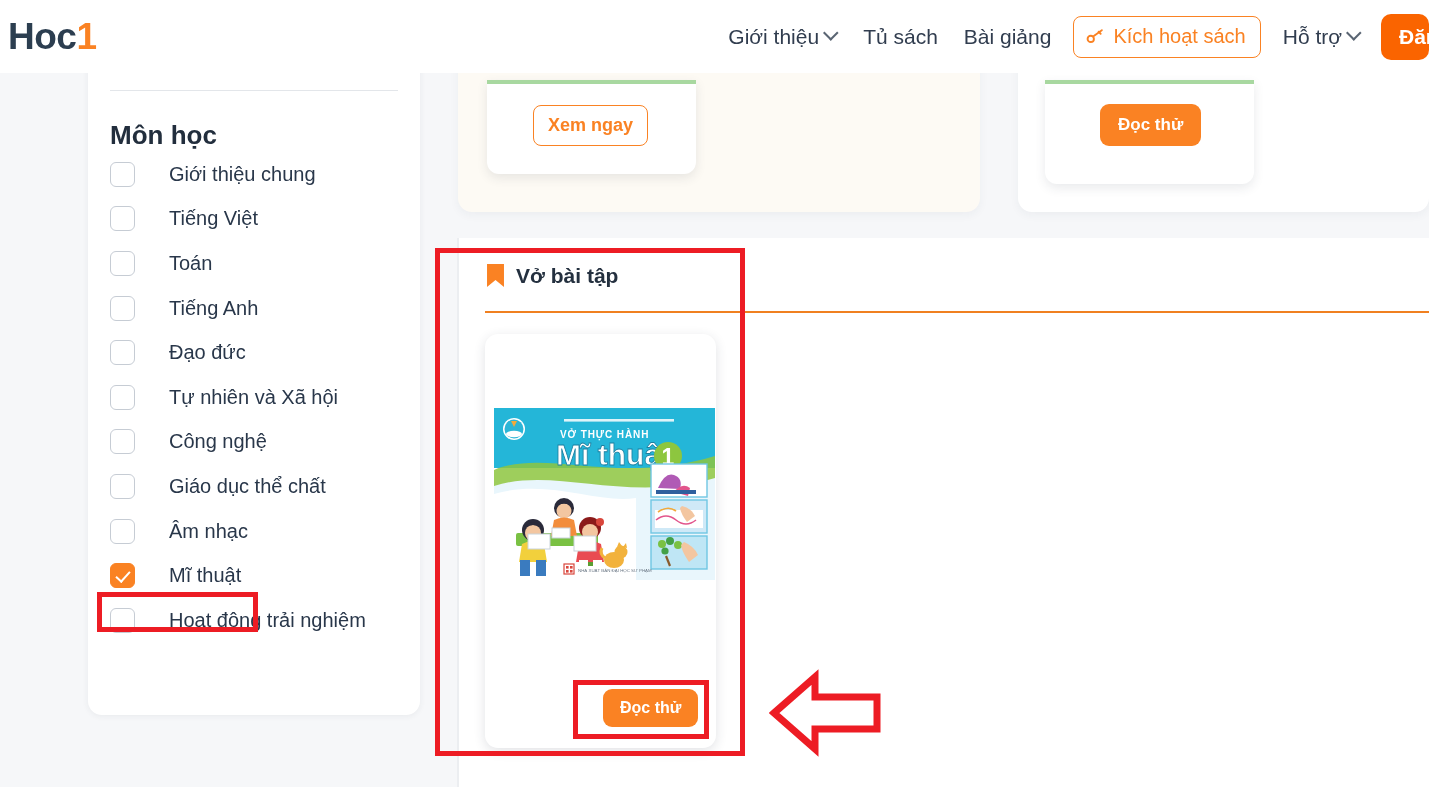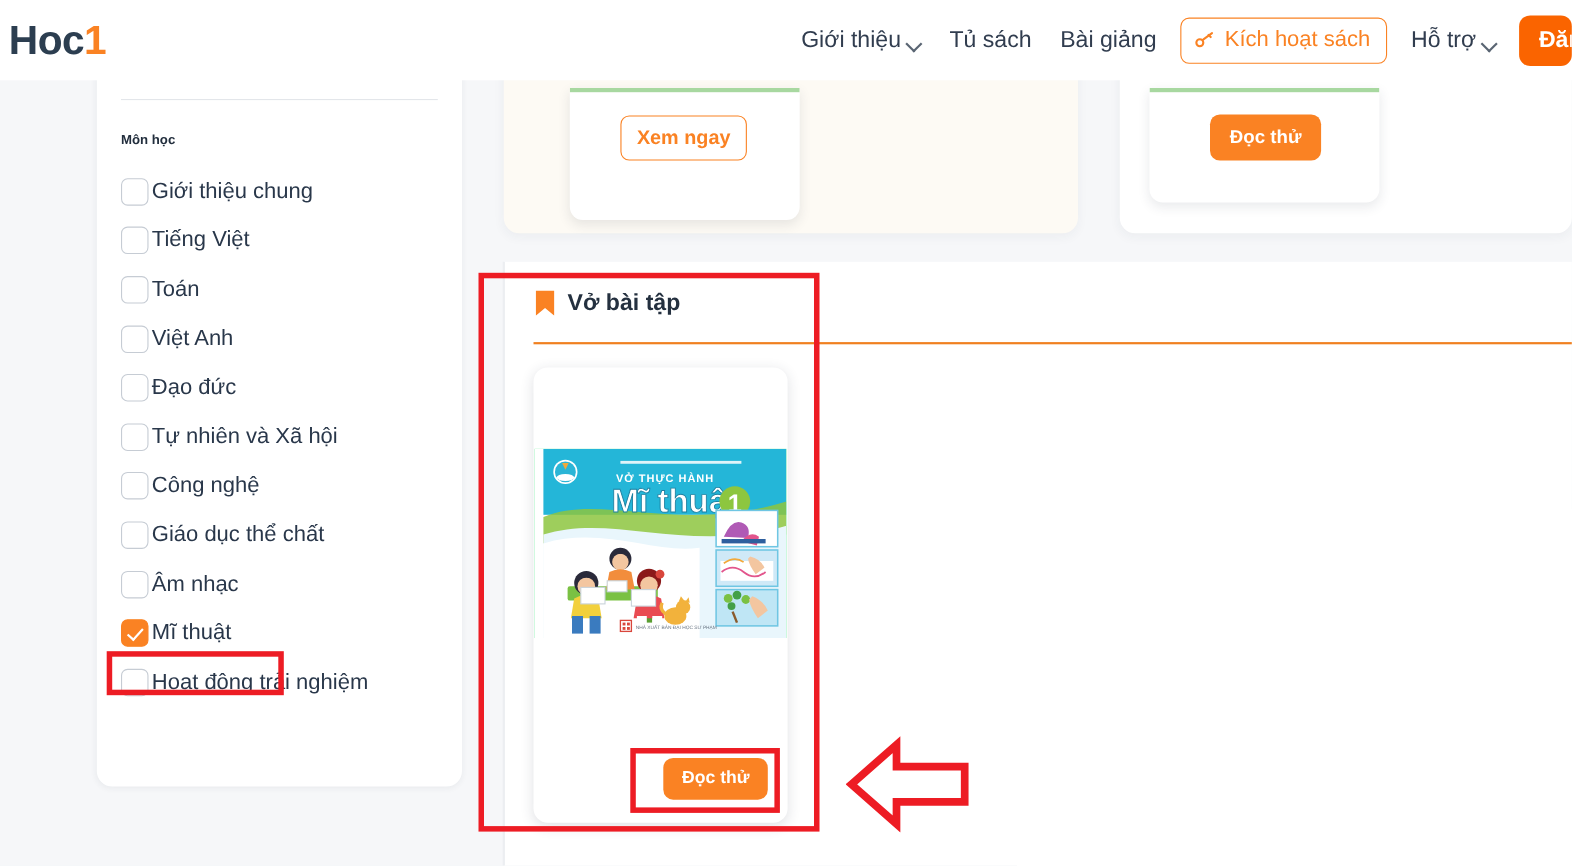--- a/index.html
+++ b/index.html
@@ -44,21 +44,21 @@
     margin-left: auto;
     display: flex;
     align-items: center;
     gap: 0px;
     padding-right: 0px;
     height: 73px;
   }
 
   .nav-item {
     display: flex;
-    align-items: flex-end;
+    align-items: center;
     gap: 7px;
     font-size: 21px;
     color: #313d4f;
     padding: 8px 13px;
     white-space: nowrap;
     cursor: pointer;
   }
 
   .caret {
     display: inline-block;
@@ -118,36 +118,36 @@
     left: 22px; top: 90px;
     width: 288px;
     height: 1px;
     background: #e3e6ea;
   }
 
   .filter-title {
     position: absolute;
     left: 22px;
     top: 120px;
-    font-size: 12px;
+    font-size: 26px;
     font-weight: bold;
     color: #222e3d;
   }
 
   .subject-list {
     position: absolute;
     left: 22px;
     top: 152px;
     width: 290px;
   }
 
   .subject-row {
     display: flex;
     align-items: center;
-    gap: 3px;
+    gap: 34px;
     height: 44.6px;
     cursor: pointer;
   }
 
   .cb {
     width: 25px; height: 25px;
     border: 1.6px solid #c6ccd4;
     border-radius: 6px;
     background: #fff;
     flex: 0 0 auto;
@@ -193,21 +193,21 @@
     box-shadow: 0 3px 10px rgba(40,50,70,0.05);
   }
 
   .minicard {
     position: absolute;
     background: #fff;
     border-radius: 0 0 12px 12px;
     border-top: 4px solid #a8d8a0;
     box-shadow: 0 4px 11px rgba(40,50,70,0.10);
   }
-  .minicard-left  { left: 487px; top: 80px; width: 209px; height: 120px; margin-left: 31px; }
+  .minicard-left  { left: 487px; top: 80px; width: 209px; height: 94px; }
   .minicard-right { left: 1045px; top: 80px; width: 209px; height: 104px; }
 
   .btn-outline-orange {
     position: absolute;
     border: 1.6px solid #fa8223;
     color: #fa8223;
     background: #fff;
     font-size: 18px;
     font-weight: bold;
     border-radius: 8px;
@@ -495,21 +495,21 @@
       <div class="subject-row">
         <span class="cb"></span>
         <span class="subject-label">Tiếng Việt</span>
       </div>
       <div class="subject-row">
         <span class="cb"></span>
         <span class="subject-label">Toán</span>
       </div>
       <div class="subject-row">
         <span class="cb"></span>
-        <span class="subject-label">Việt Anh</span>
+        <span class="subject-label">Tiếng Anh</span>
       </div>
       <div class="subject-row">
         <span class="cb"></span>
         <span class="subject-label">Đạo đức</span>
       </div>
       <div class="subject-row">
         <span class="cb"></span>
         <span class="subject-label">Tự nhiên và Xã hội</span>
       </div>
       <div class="subject-row">

